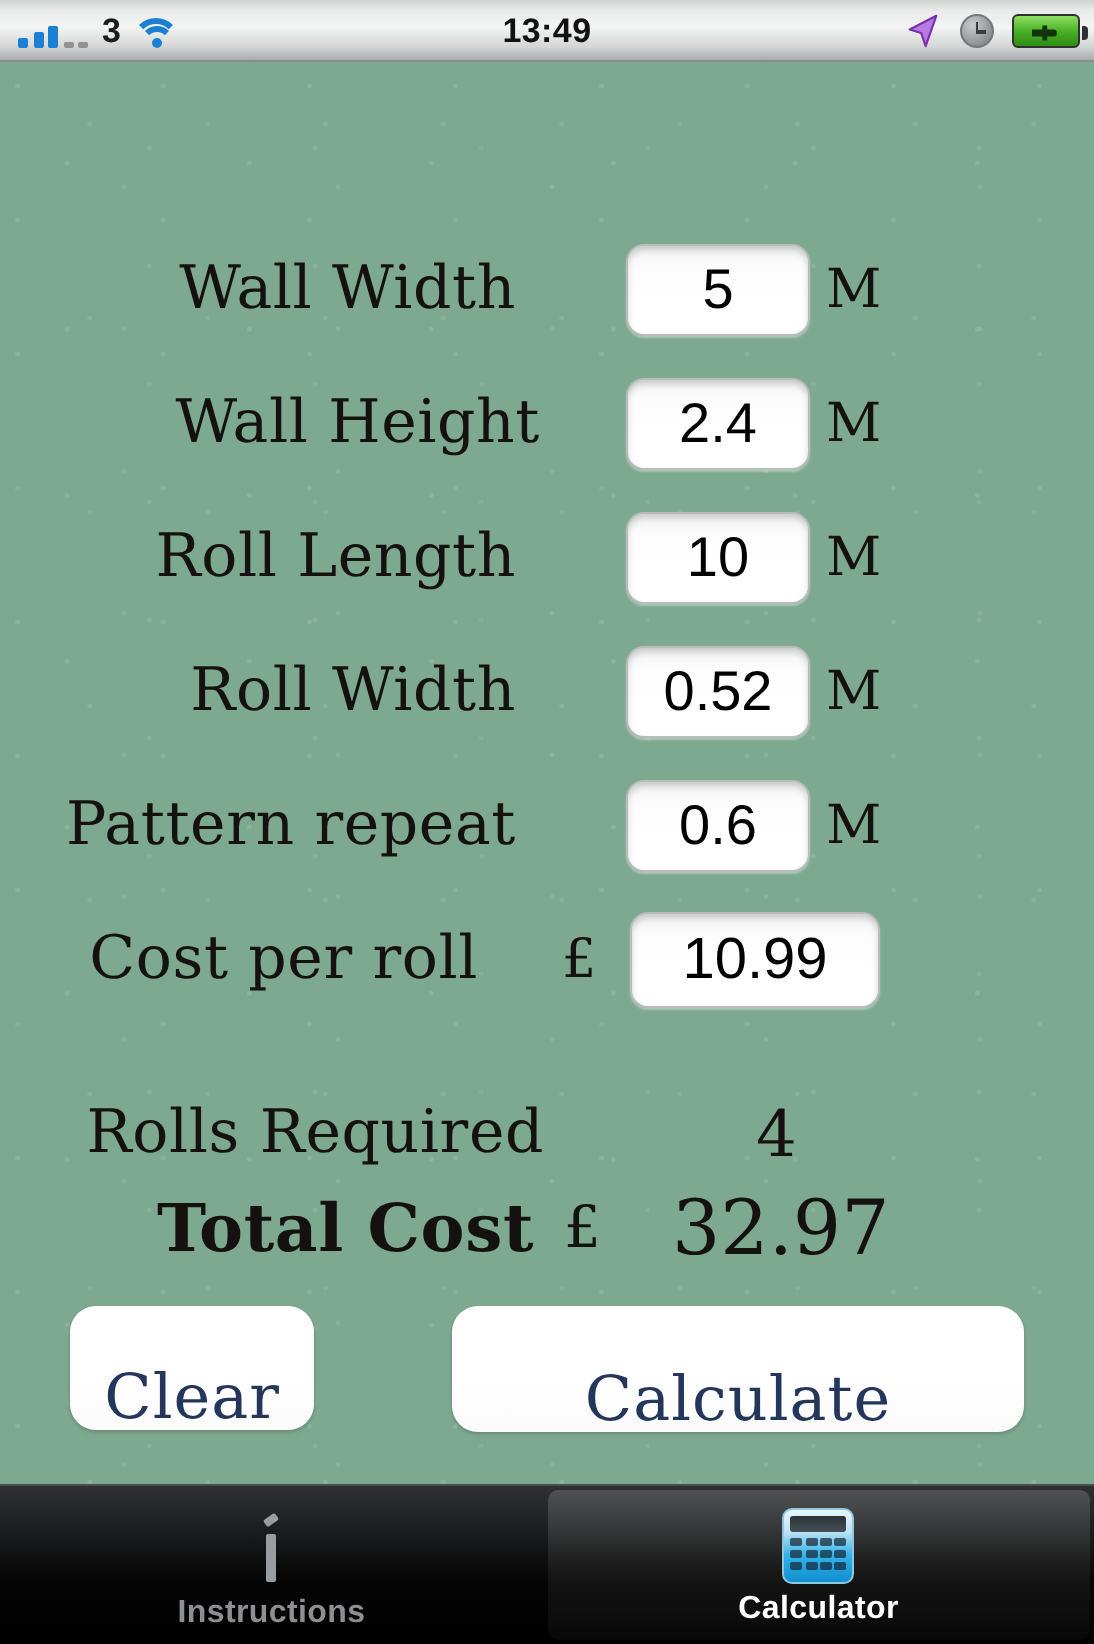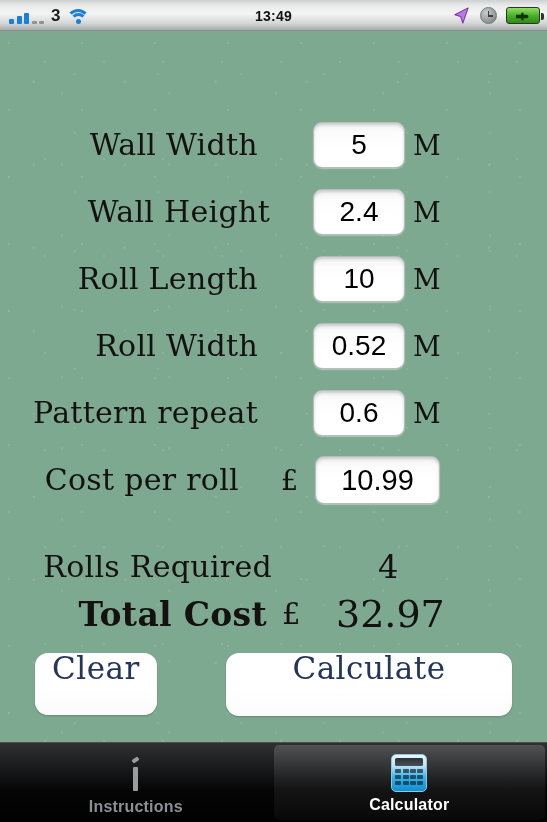--- a/index.html
+++ b/index.html
@@ -50,21 +50,21 @@
   }
   .wifi .a1 { width: 18px; height: 18px; margin-left: -12px; top: 1px; }
   .wifi .a2 { width: 11px; height: 11px; margin-left: -8.5px; top: 5px; }
   .wifi .dot {
     position: absolute; left: 50%; margin-left: -2.5px; top: 11px;
     width: 5px; height: 5px; background: #1b7fd4; border-radius: 50%;
   }
   .sb-time {
     position: absolute; left: 0; right: 0; top: 0; height: 31px;
     display: flex; align-items: center; justify-content: center;
-    font-size: 14px; font-weight: bold; color: #121212; letter-spacing: 0.2px;
+    font-size: 17px; font-weight: bold; color: #121212; letter-spacing: 0.2px;
   }
   .sb-right {
     position: absolute; right: 7px; top: 0; height: 31px;
     display: flex; align-items: center; gap: 9px;
   }
   .loc-arrow { width: 19px; height: 19px; }
   .alarm {
     width: 17px; height: 17px; border-radius: 50%;
     background: radial-gradient(circle at 35% 30%, #c9cccc, #8e9293 70%, #6f7374);
     position: relative; border: 1px solid #74787a;
@@ -159,21 +159,21 @@
     position: absolute; top: 50%; transform: translateY(-50%);
     font-size: 30px; line-height: 1;
   }
 
   
   .btn {
     position: absolute;
     background: linear-gradient(to bottom, #ffffff 0%, #ffffff 58%, #fbfbfb 100%);
     border-radius: 13px;
     box-shadow: 0 1px 2px rgba(0,0,0,.20);
-    display: flex; align-items: flex-start; justify-content: center;
+    display: flex; align-items: flex-end; justify-content: center;
     color: #24365c;
     box-sizing: border-box;
   }
   .btn .btn-label {
     font-family: "DejaVu Serif", "Liberation Serif", serif;
     font-size: 31px; line-height: 1; color: #24365c;
     letter-spacing: 0.5px;
   }
 
   

